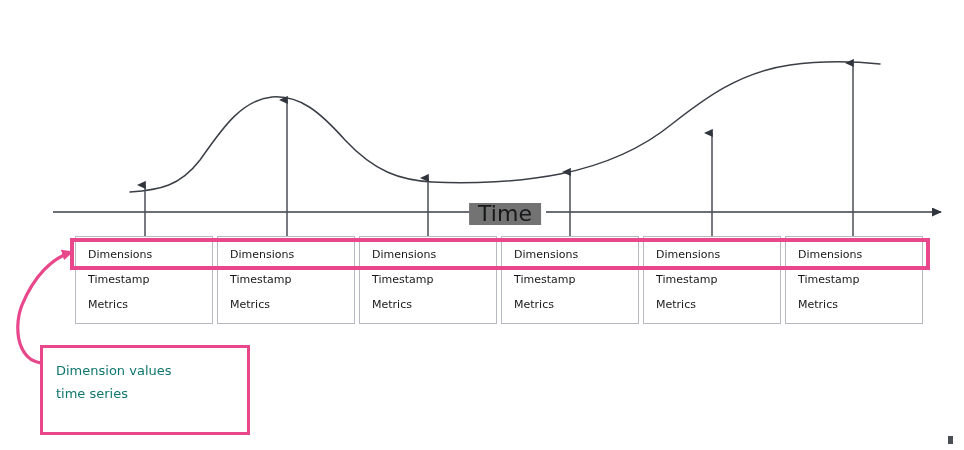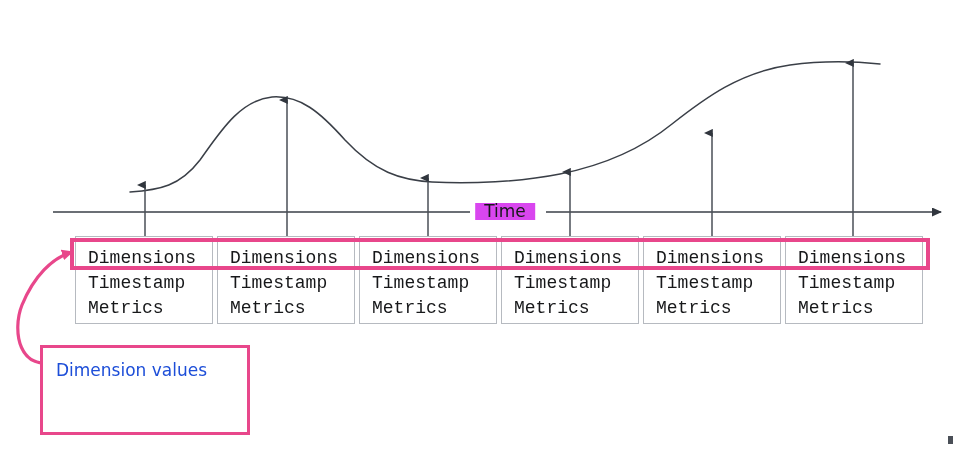--- a/index.html
+++ b/index.html
@@ -20,51 +20,50 @@
   svg.layer {
     position: absolute;
     left: 0;
     top: 0;
     width: 964px;
     height: 450px;
     overflow: visible;
   }
   .axis-label {
     position: absolute;
-    font-size: 17px;
+    font-size: 22px;
     color: #17181a;
-    background: #d946ef;
+    background: #737373;
     padding: 0 9px;
     line-height: 1;
     white-space: nowrap;
   }
   .seg-box {
     position: absolute;
     box-sizing: border-box;
     border: 1px solid #b6bac0;
     background: #ffffff;
   }
   .seg-line {
     position: absolute;
-    font-size: 18px;
+    font-size: 11px;
     color: #17181a;
     line-height: 1;
     white-space: nowrap;
-    font-family: Liberation Mono, monospace;
   }
   .callout {
     position: absolute;
     box-sizing: border-box;
     border: 3px solid #e8478b;
     background: #ffffff;
     padding: 11px 13px 0 13px;
   }
   .callout-line {
-    font-size: 17px;
-    color: #1d4ed8;
+    font-size: 13px;
+    color: #0f766e;
     line-height: 23px;
     white-space: nowrap;
   }
   .highlight-rect {
     position: absolute;
     box-sizing: border-box;
     border: 4px solid #e8478b;
     background: transparent;
     pointer-events: none;
   }
@@ -138,17 +137,18 @@
       <div class="seg-box" style="left: 785px; top: 236px; width: 138px; height: 88px;"></div>
       <div class="seg-line" style="left: 798px; top: 249px;">Dimensions</div>
       <div class="seg-line" style="left: 798px; top: 274px;">Timestamp</div>
       <div class="seg-line" style="left: 798px; top: 299px;">Metrics</div>
     </div>
 
   <div class="highlight-rect" id="highlight-rect" style="left: 70px; top: 238px; width: 860px; height: 32px; border-color: rgb(232, 71, 139);"></div>
 
   <div class="callout" id="callout-box" style="left: 40px; top: 345px; width: 210px; height: 90px; border-color: rgb(232, 71, 139);">
     <div class="callout-line">Dimension values</div>
+    <div class="callout-line">time series</div>
   </div>
 
   <div class="corner-mark" style="left:948px; top:436px;"></div>
 
 </div>
 
 </body></html>

